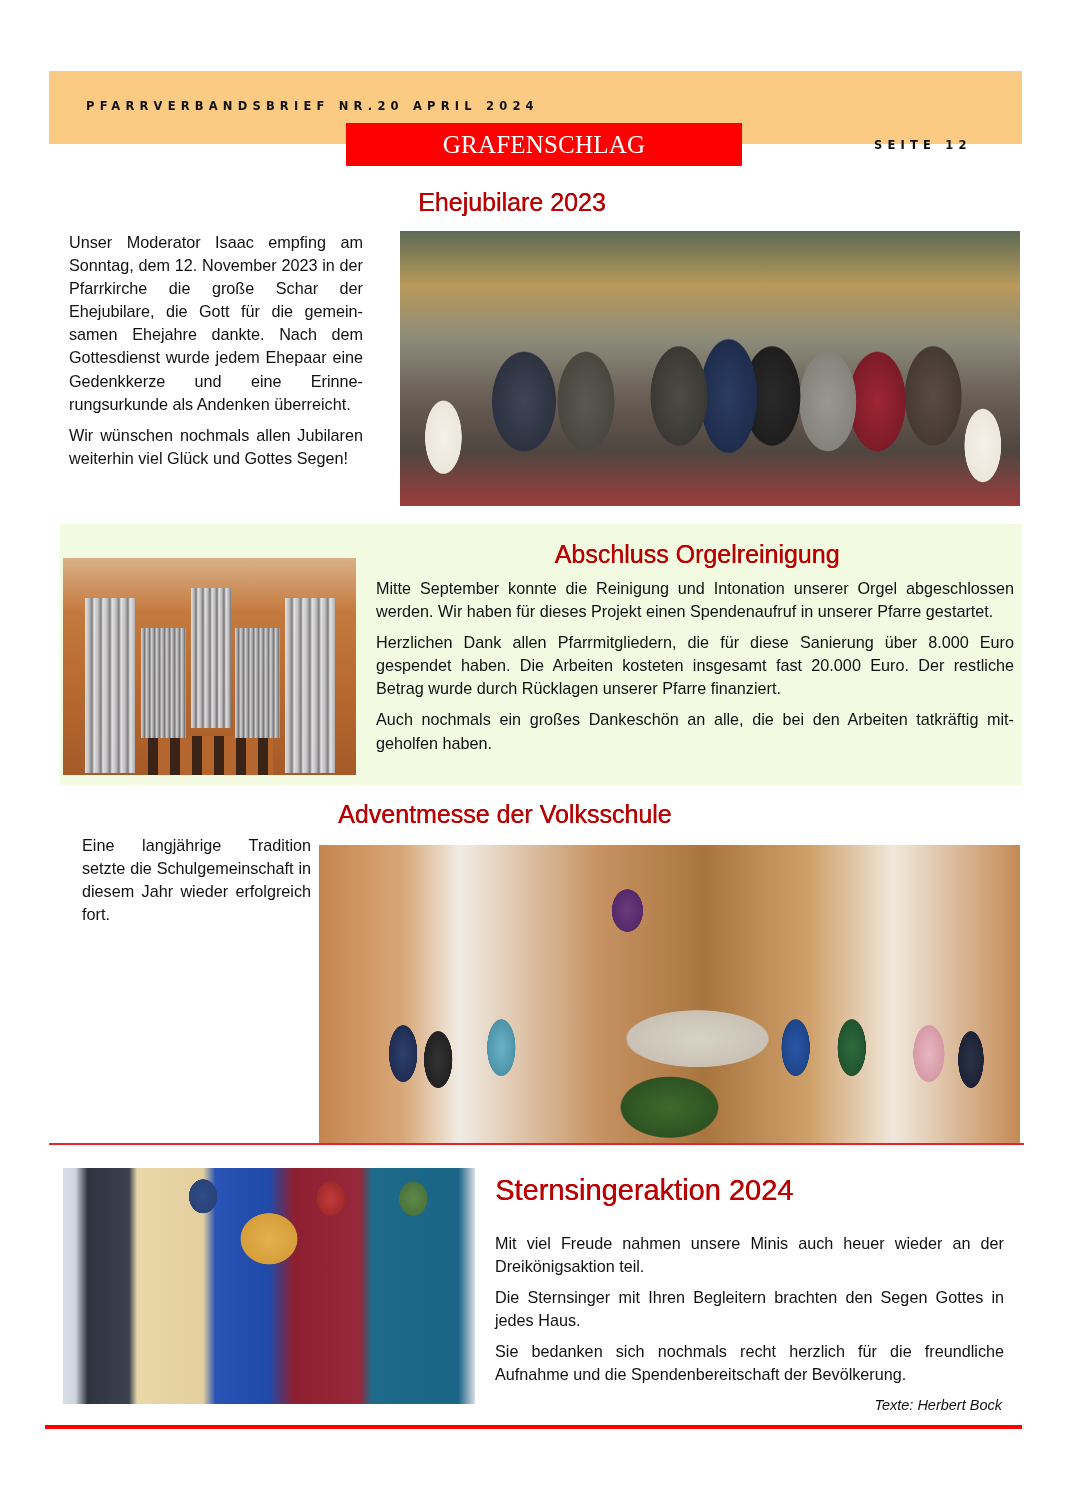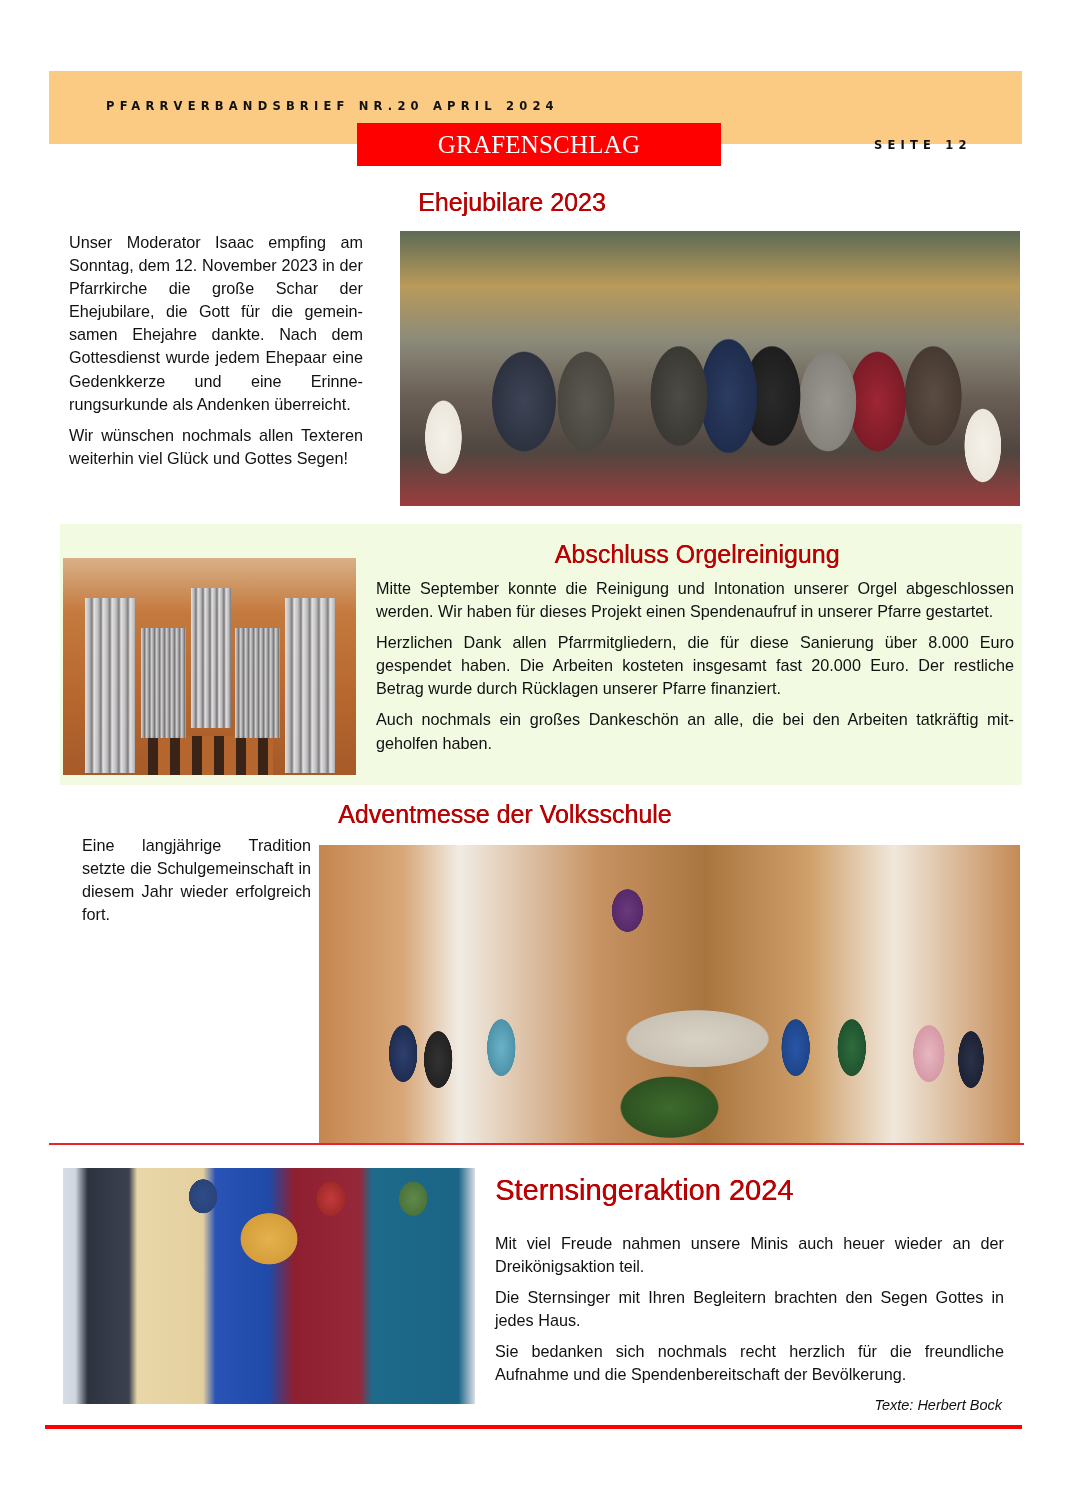--- a/index.html
+++ b/index.html
@@ -3,24 +3,24 @@
 <meta charset="utf-8">
 <style>
   html, body { margin: 0; padding: 0; background: #ffffff; }
   body { width: 1069px; height: 1500px; position: relative; overflow: hidden;
          font-family: "Liberation Sans", sans-serif; color: #111; }
   .abs { position: absolute; }
 
   
   .header-band { left: 49px; top: 71px; width: 973px; height: 73px; background: #FBCB83; }
   .header-title { left: 86px; top: 99px; font-family: "DejaVu Sans", sans-serif; font-weight: bold;
-                  font-size: 11.5px; letter-spacing: 5.2px; color: #111; white-space: nowrap; margin-left: 20px; }
+                  font-size: 11.5px; letter-spacing: 5.2px; color: #111; white-space: nowrap; }
   .header-page { left: 874px; top: 99px; font-family: "DejaVu Sans", sans-serif; font-weight: bold;
                  font-size: 11.5px; letter-spacing: 5.2px; color: #111; white-space: nowrap; margin-top: 39px; }
-  .parish-tab { left: 357px; top: 123px; width: 364px; height: 43px; background: #FF0000;
+  .parish-tab { left: 346px; top: 123px; width: 396px; height: 43px; background: #FF0000;
                 color: #fff; font-family: "Liberation Serif", serif; font-size: 25px;
                 display: flex; align-items: center; justify-content: center; letter-spacing: 0.2px; }
 
   .headline { color: #C00000; font-weight: normal; font-family: "Liberation Sans", sans-serif;
               white-space: nowrap; text-shadow: 0.4px 0.4px 0 #8a0000; }
 
   .body-text { font-size: 16.2px; line-height: 23.1px; text-align: justify; color: #111; }
   .body-text p { margin: 0 0 8px 0; }
   .tight p { margin: 0; }
 
@@ -96,21 +96,21 @@
 <div class="abs header-band"></div>
 <div class="abs header-title">PFARRVERBANDSBRIEF NR.20 APRIL 2024</div>
 <div class="abs header-page">SEITE 12</div>
 <div class="abs parish-tab">
   <span>GRAFENSCHLAG</span>
 </div>
 
 <div class="abs headline h-ehe">Ehejubilare 2023</div>
 <div class="abs body-text text-ehe">
   <p>Unser Moderator Isaac empfing am Sonntag, dem 12. November 2023 in der Pfarrkirche die große Schar der Ehejubilare, die Gott für die gemein­samen Ehejahre dankte. Nach dem Gottesdienst wurde jedem Ehepaar eine Gedenkkerze und eine Erinne­rungsurkunde als Andenken über­reicht.</p>
-  <p>Wir wünschen nochmals allen Texte­ren weiterhin viel Glück und Gottes Segen!</p>
+  <p>Wir wünschen nochmals allen Jubila­ren weiterhin viel Glück und Gottes Segen!</p>
 </div>
 <div class="abs photo photo-ehe" title="group-photo-wedding-jubilees-in-church"></div>
 
 <div class="abs green-box"></div>
 <div class="abs photo photo-organ" title="church-organ-pipes"></div>
 <div class="abs headline h-orgel">Abschluss Orgelreinigung</div>
 <div class="abs body-text text-orgel">
   <p>Mitte September konnte die Reinigung und Intonation unserer Orgel abgeschlos­sen werden. Wir haben für dieses Projekt einen Spendenaufruf in unserer Pfarre gestartet.</p>
   <p>Herzlichen Dank allen Pfarrmitgliedern, die für diese Sanierung über 8.000 Euro gespendet haben. Die Arbeiten kosteten insgesamt fast 20.000 Euro. Der restliche Betrag wurde durch Rücklagen unserer Pfarre finanziert.</p>
   <p>Auch nochmals ein großes Dankeschön an alle, die bei den Arbeiten tatkräftig mit­geholfen haben.</p>

